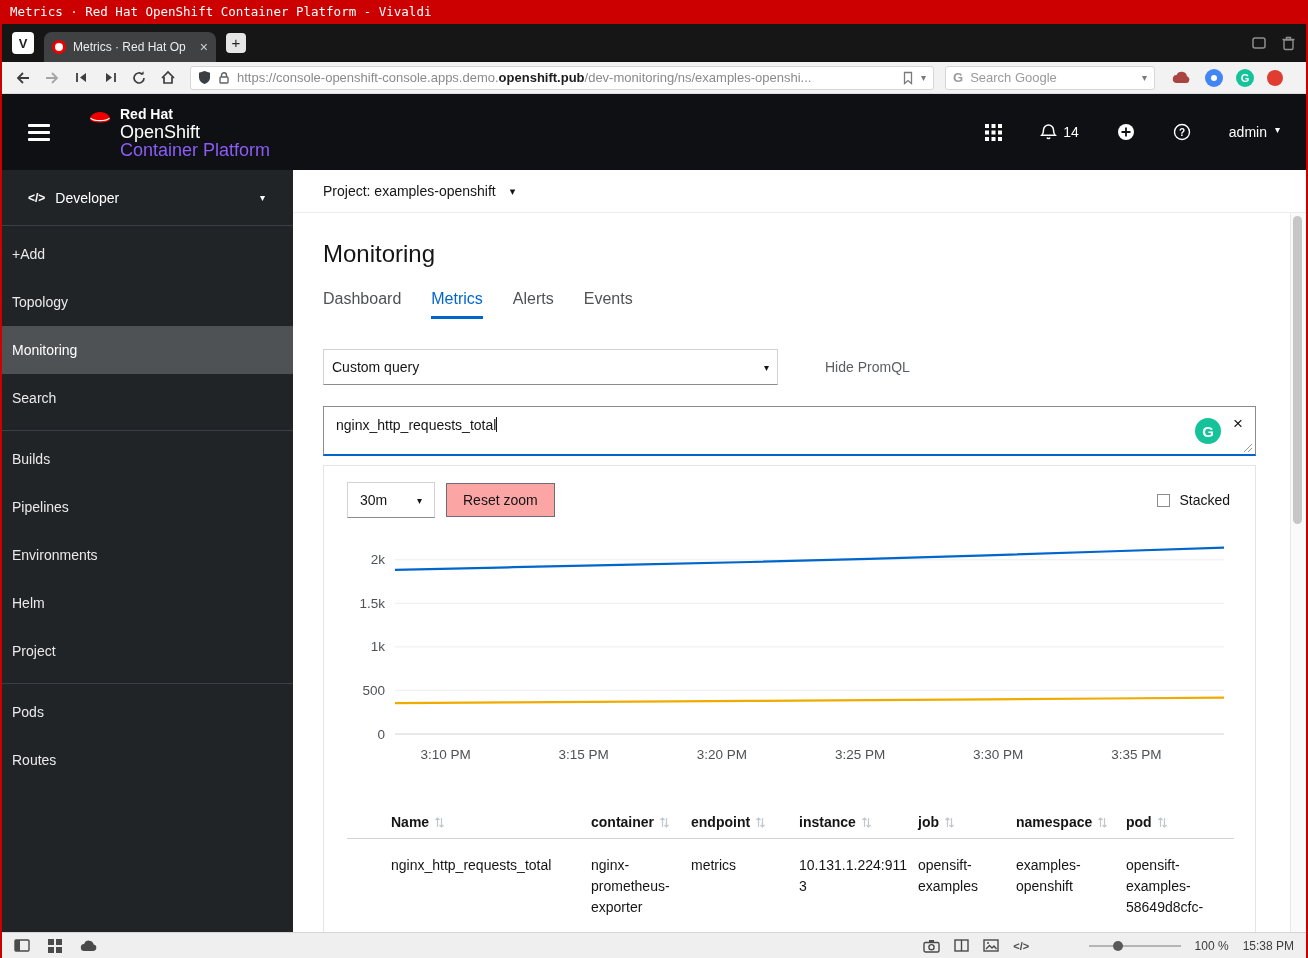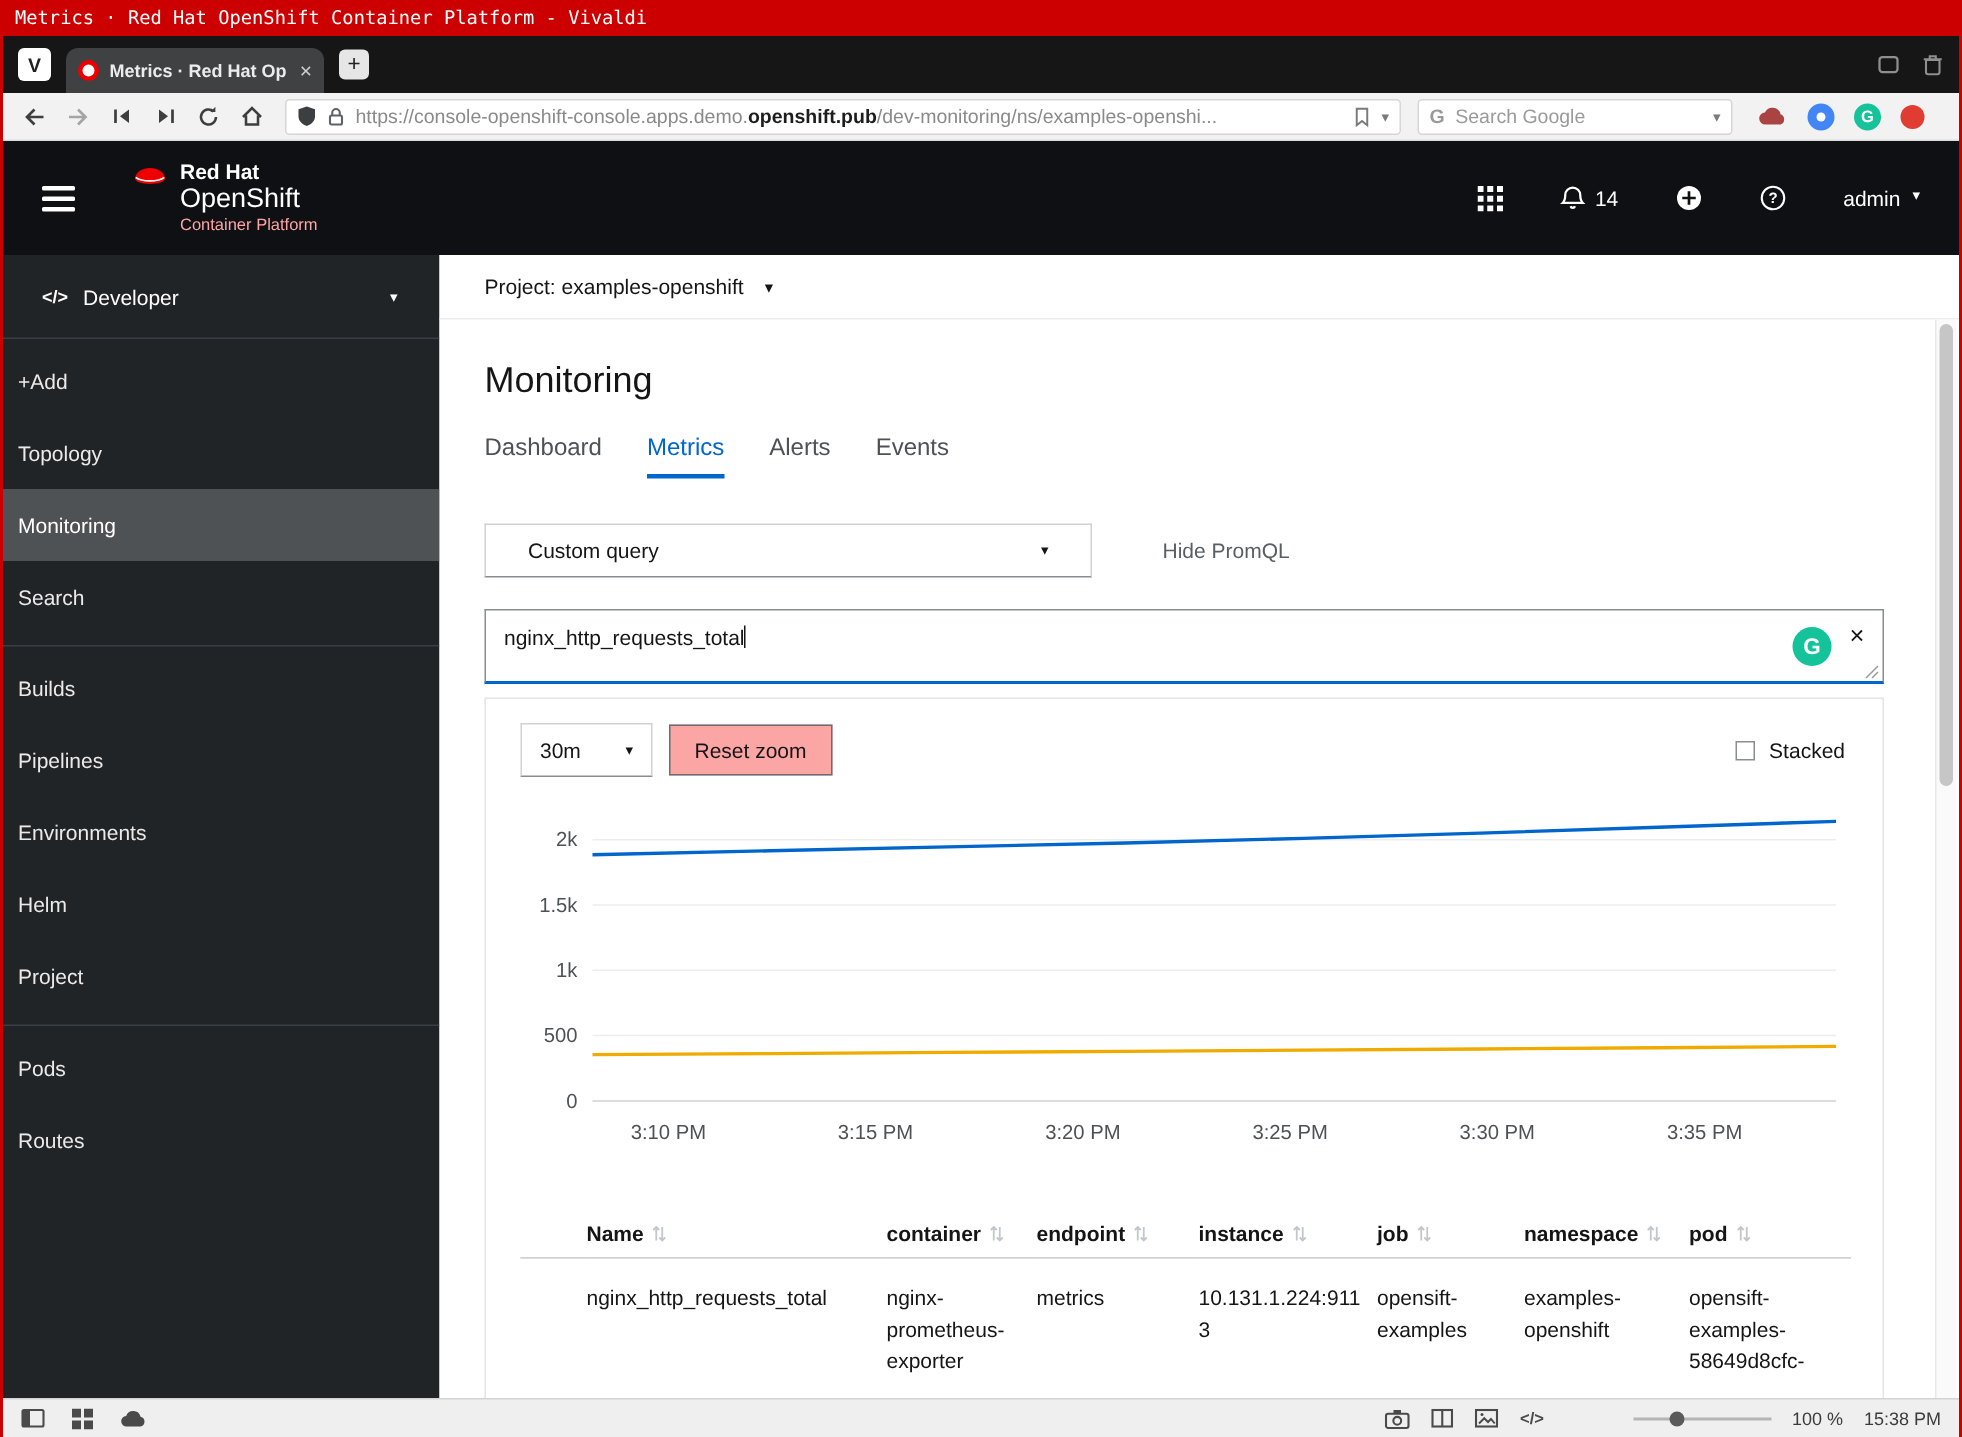--- a/index.html
+++ b/index.html
@@ -12,21 +12,21 @@
   .titlebar { height:24px; background:#cc0000; color:#fff; font-family:"DejaVu Sans Mono", monospace;
               font-size:12.5px; line-height:24px; padding-left:8px; flex:none; }
 
   
   .tabbar { height:38px; background:#161616; display:flex; align-items:center; flex:none; padding:0 10px; }
   .vbtn { width:22px; height:22px; background:#fff; border-radius:4px; display:flex; align-items:center;
           justify-content:center; font-weight:bold; font-size:13px; color:#222; margin-right:10px; }
   .tab { width:172px; height:30px; align-self:flex-end; background:#3f4143; border-radius:8px 8px 0 0;
          display:flex; align-items:center; padding:0 8px; gap:7px; color:#ececec; font-size:12px; }
   .favicon { width:14px; height:14px; border-radius:50%; border:3.5px solid #e00; background:#fff; flex:none; }
-  .tabtitle { flex:1; white-space:nowrap; overflow:hidden;font-weight:bold; }
+  .tabtitle { flex:1; white-space:nowrap; overflow:hidden; }
   .tabclose { color:#cfcfcf; font-size:14px; cursor:default; }
   .newtab { width:20px; height:20px; background:#e6e6e6; border-radius:4px; color:#222; font-size:15px;
             line-height:19px; text-align:center; margin-left:10px; }
   .tabbar-right { margin-left:auto; display:flex; gap:14px; align-items:center; }
 
   
   .addressbar { height:32px; background:#f2f2f2; border-bottom:1px solid #dcdcdc; display:flex;
                 align-items:center; padding:0 8px; gap:3px; flex:none; }
   .navbtn { width:26px; height:24px; display:flex; align-items:center; justify-content:center; border-radius:3px; }
   .urlfield { width:744px; height:24px; background:#fff; border:1px solid #d6d6d6; border-radius:3px;
@@ -44,21 +44,21 @@
   .caret { font-size:10px; color:#7a7a7a; }
 
   
   .masthead { height:76px; background:#0e1013; display:flex; align-items:center; padding:0 26px; flex:none; color:#fff; }
   .hamburger { width:22px; display:flex; flex-direction:column; gap:4px; }
   .hamburger span { height:3px; background:#fff; border-radius:1px; }
   .brand { display:flex; margin-left:36px; gap:6px; }
   .brand-lines { display:flex; flex-direction:column; }
   .brand-l1 { font-size:14px; font-weight:bold; line-height:16px; }
   .brand-l2 { font-size:18px; font-weight:normal; line-height:20px; }
-  .brand-l3 { font-size:11px; font-weight:300; line-height:16px; color:#fca5a5; }
+  .brand-l3 { font-size:18px; font-weight:300; line-height:16px; color:#8b5cf6; }
   .mast-right { margin-left:auto; display:flex; align-items:center; gap:38px; }
   .bellgroup { display:flex; align-items:center; gap:6px; font-size:14px; }
   .usergroup { display:flex; align-items:flex-start; gap:8px; font-size:14px; }
   .usergroup .caret { color:#fff; }
 
   
   .bodyrow { flex:1; display:flex; min-height:0; }
   .sidebar { width:291px; background:#212427; color:#fff; flex:none; display:flex; flex-direction:column; }
   .perspective { height:56px; display:flex; align-items:center; padding:0 28px 0 26px; gap:10px;
                  border-bottom:1px solid #393f44; font-size:14px; }
@@ -74,22 +74,22 @@
                 padding-left:30px; gap:14px; font-size:14px; color:#151515; flex:none;text-align:right; }
   .projectbar .caret { color:#151515; font-size:11px; }
   .scrollwrap { flex:1; overflow:hidden; padding:0 50px 0 30px; }
 
   .page-title { margin-top:27px; font-size:24px; font-weight:500; color:#151515; }
   .pgtabs { margin-top:22px; display:flex; gap:30px; }
   .pgtab { font-size:16px; color:#4f5255; padding-bottom:11px; }
   .pgtab.active { color:#0066cc; box-shadow: inset 0 -3px 0 0 #0066cc; }
 
   .queryrow { margin-top:30px; display:flex; align-items:center; }
-  .pfselect { width:405px; height:36px; background:#fff; border:1px solid #d2d2d2; border-bottom-color:#8a8d90;
-              display:flex; align-items:center; justify-content:space-between; padding:0 28px; font-size:14px; color:#151515; }
+  .pfselect { width:455px; height:36px; background:#fff; border:1px solid #d2d2d2; border-bottom-color:#8a8d90;
+              display:flex; align-items:center; justify-content:space-between; padding:0 8px; font-size:14px; color:#151515; }
   .pfselect .caret { color:#151515; }
   .hidepromql { margin-left:47px; font-size:14px; color:#5a5e63; }
 
   .promqlbox { margin-top:21px; height:50px; border:1px solid #8a8d90; border-bottom:2px solid #0066cc;
                position:relative; font-size:14px; color:#151515; padding:10px 60px 10px 12px; background:#fff; }
   .cursorbar { display:inline-block; width:1px; height:15px; background:#151515; vertical-align:-2px; }
   .gbadge { position:absolute; right:34px; bottom:10px; width:26px; height:26px; border-radius:50%;
             background:#15c39a; color:#fff; font-weight:bold; font-size:15px; display:flex; align-items:center; justify-content:center; }
   .clearx { position:absolute; right:12px; top:7px; font-size:17px; color:#151515; }
   .rsz { position:absolute; right:2px; bottom:1px; }

